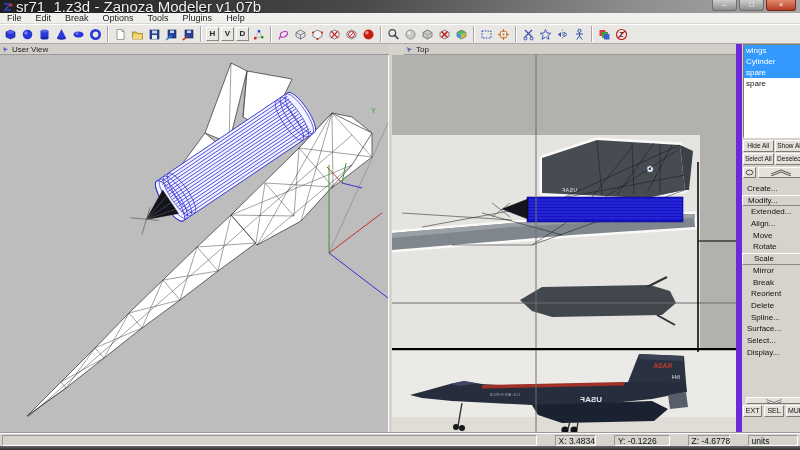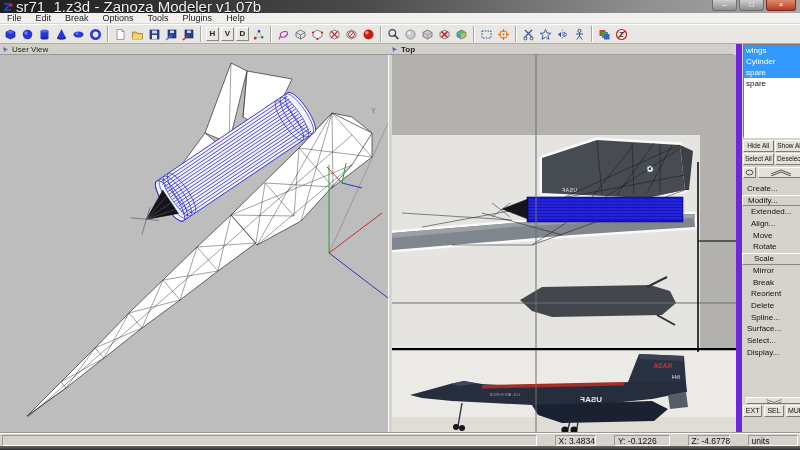--- a/index.html
+++ b/index.html
@@ -33,21 +33,21 @@
 
   
   .vp-header { position:absolute; height:11px; background:#d2cfc8; border-bottom:1px solid #9a9a9a;
     display:flex; align-items:center; font-size:8px; color:#222; gap:3px; padding-left:2px; }
   .vp-canvas { position:absolute; background:#bdbdbd; }
   svg.canvas { position:absolute; left:0; top:0; }
 
   #vp-left-header { left:0; top:44px; width:389px; }
   #vp-left { left:0; top:55px; width:389px; height:378px; border-right:1px solid #fdfdfd; }
   #divider { position:absolute; left:390px; top:44px; width:2px; height:389px; background:#d6d3cc; }
-  #vp-right-header { left:389px; top:44px; width:344px;font-weight:bold; }
+  #vp-right-header { left:404px; top:44px; width:344px; }
   #vp-right { left:392px; top:55px; width:344px; height:378px; }
 
   
   .panel { position:absolute; left:736px; top:44px; width:64px; height:389px; background:#d6d3cc; border-left:6px solid #6d28d9; }
   .listbox { position:absolute; left:1px; top:0; width:62px; height:94px; background:#fff;
     border:1px solid; border-color:#7f7c76 #fff #fff #7f7c76; overflow:hidden; }
   .obj { font-size:8px; height:11px; line-height:11px; padding-left:2px; color:#111; cursor:pointer; white-space:nowrap; }
   .obj.sel { background:#3399ff; color:#fff; }
   .btn3d { background:#e4e1da; border:1px solid; border-color:#fff #7d7a74 #7d7a74 #fff; cursor:pointer;
     font-size:6.5px; color:#111; text-align:center; }

